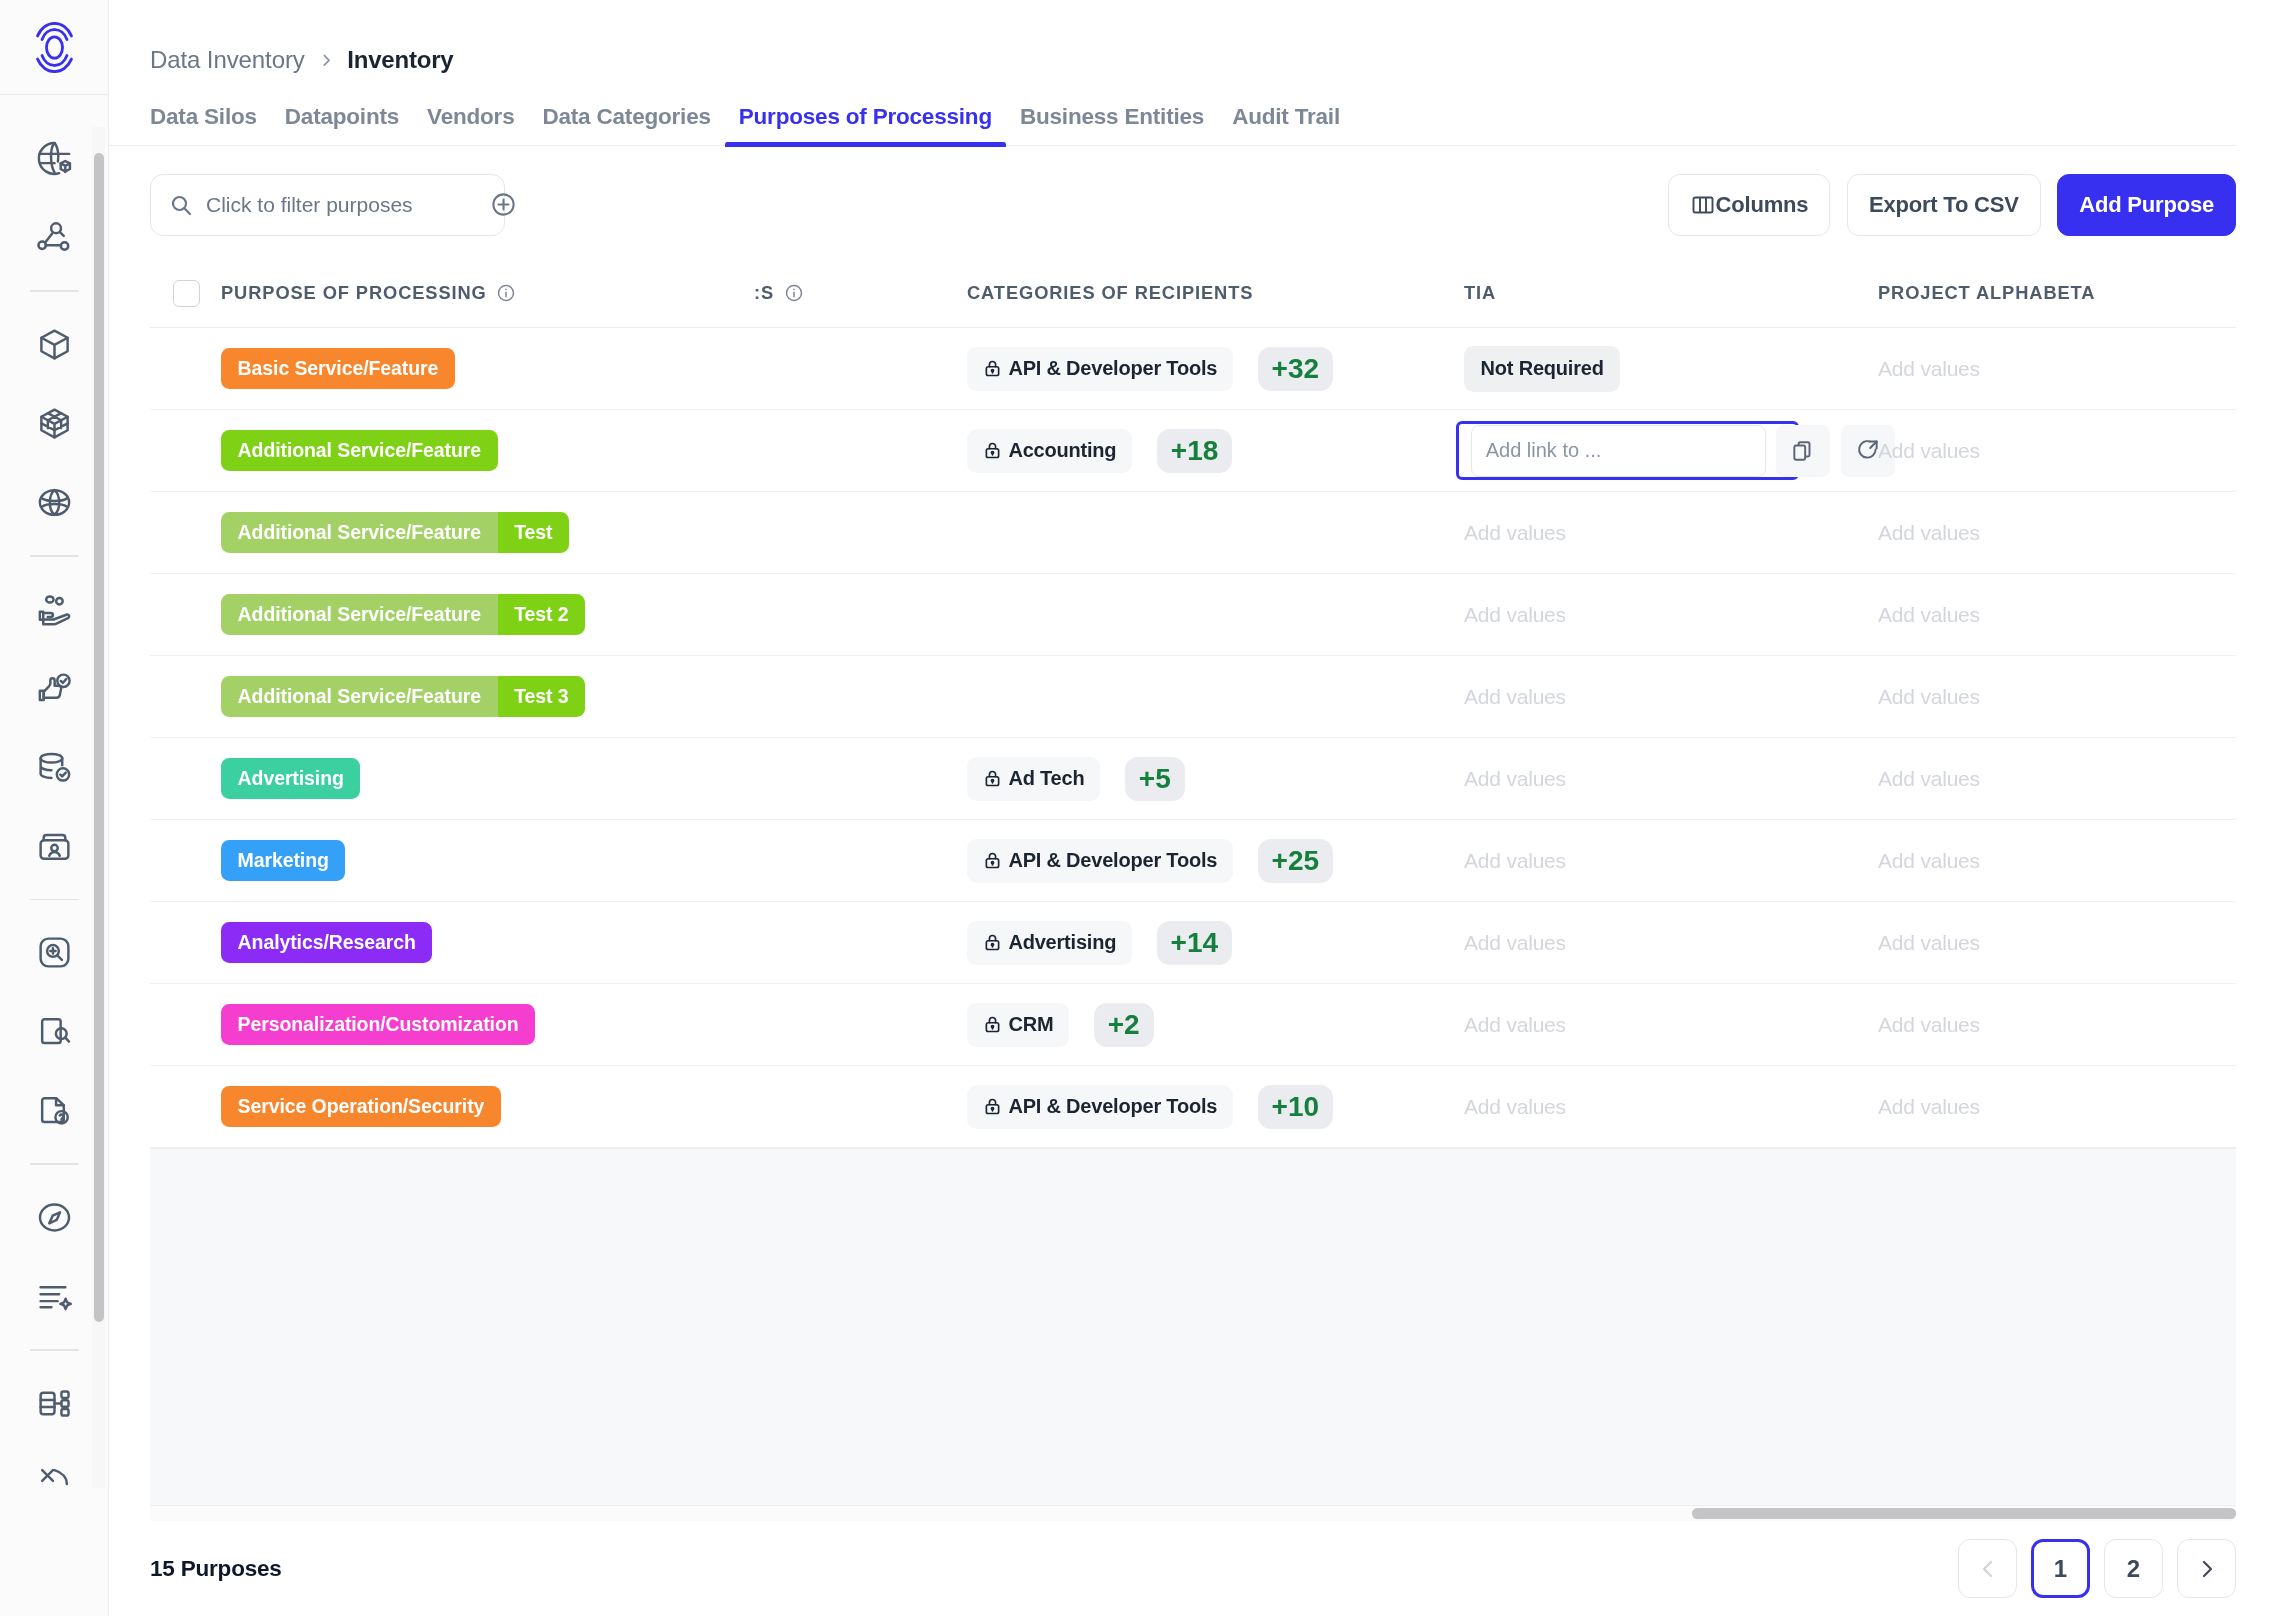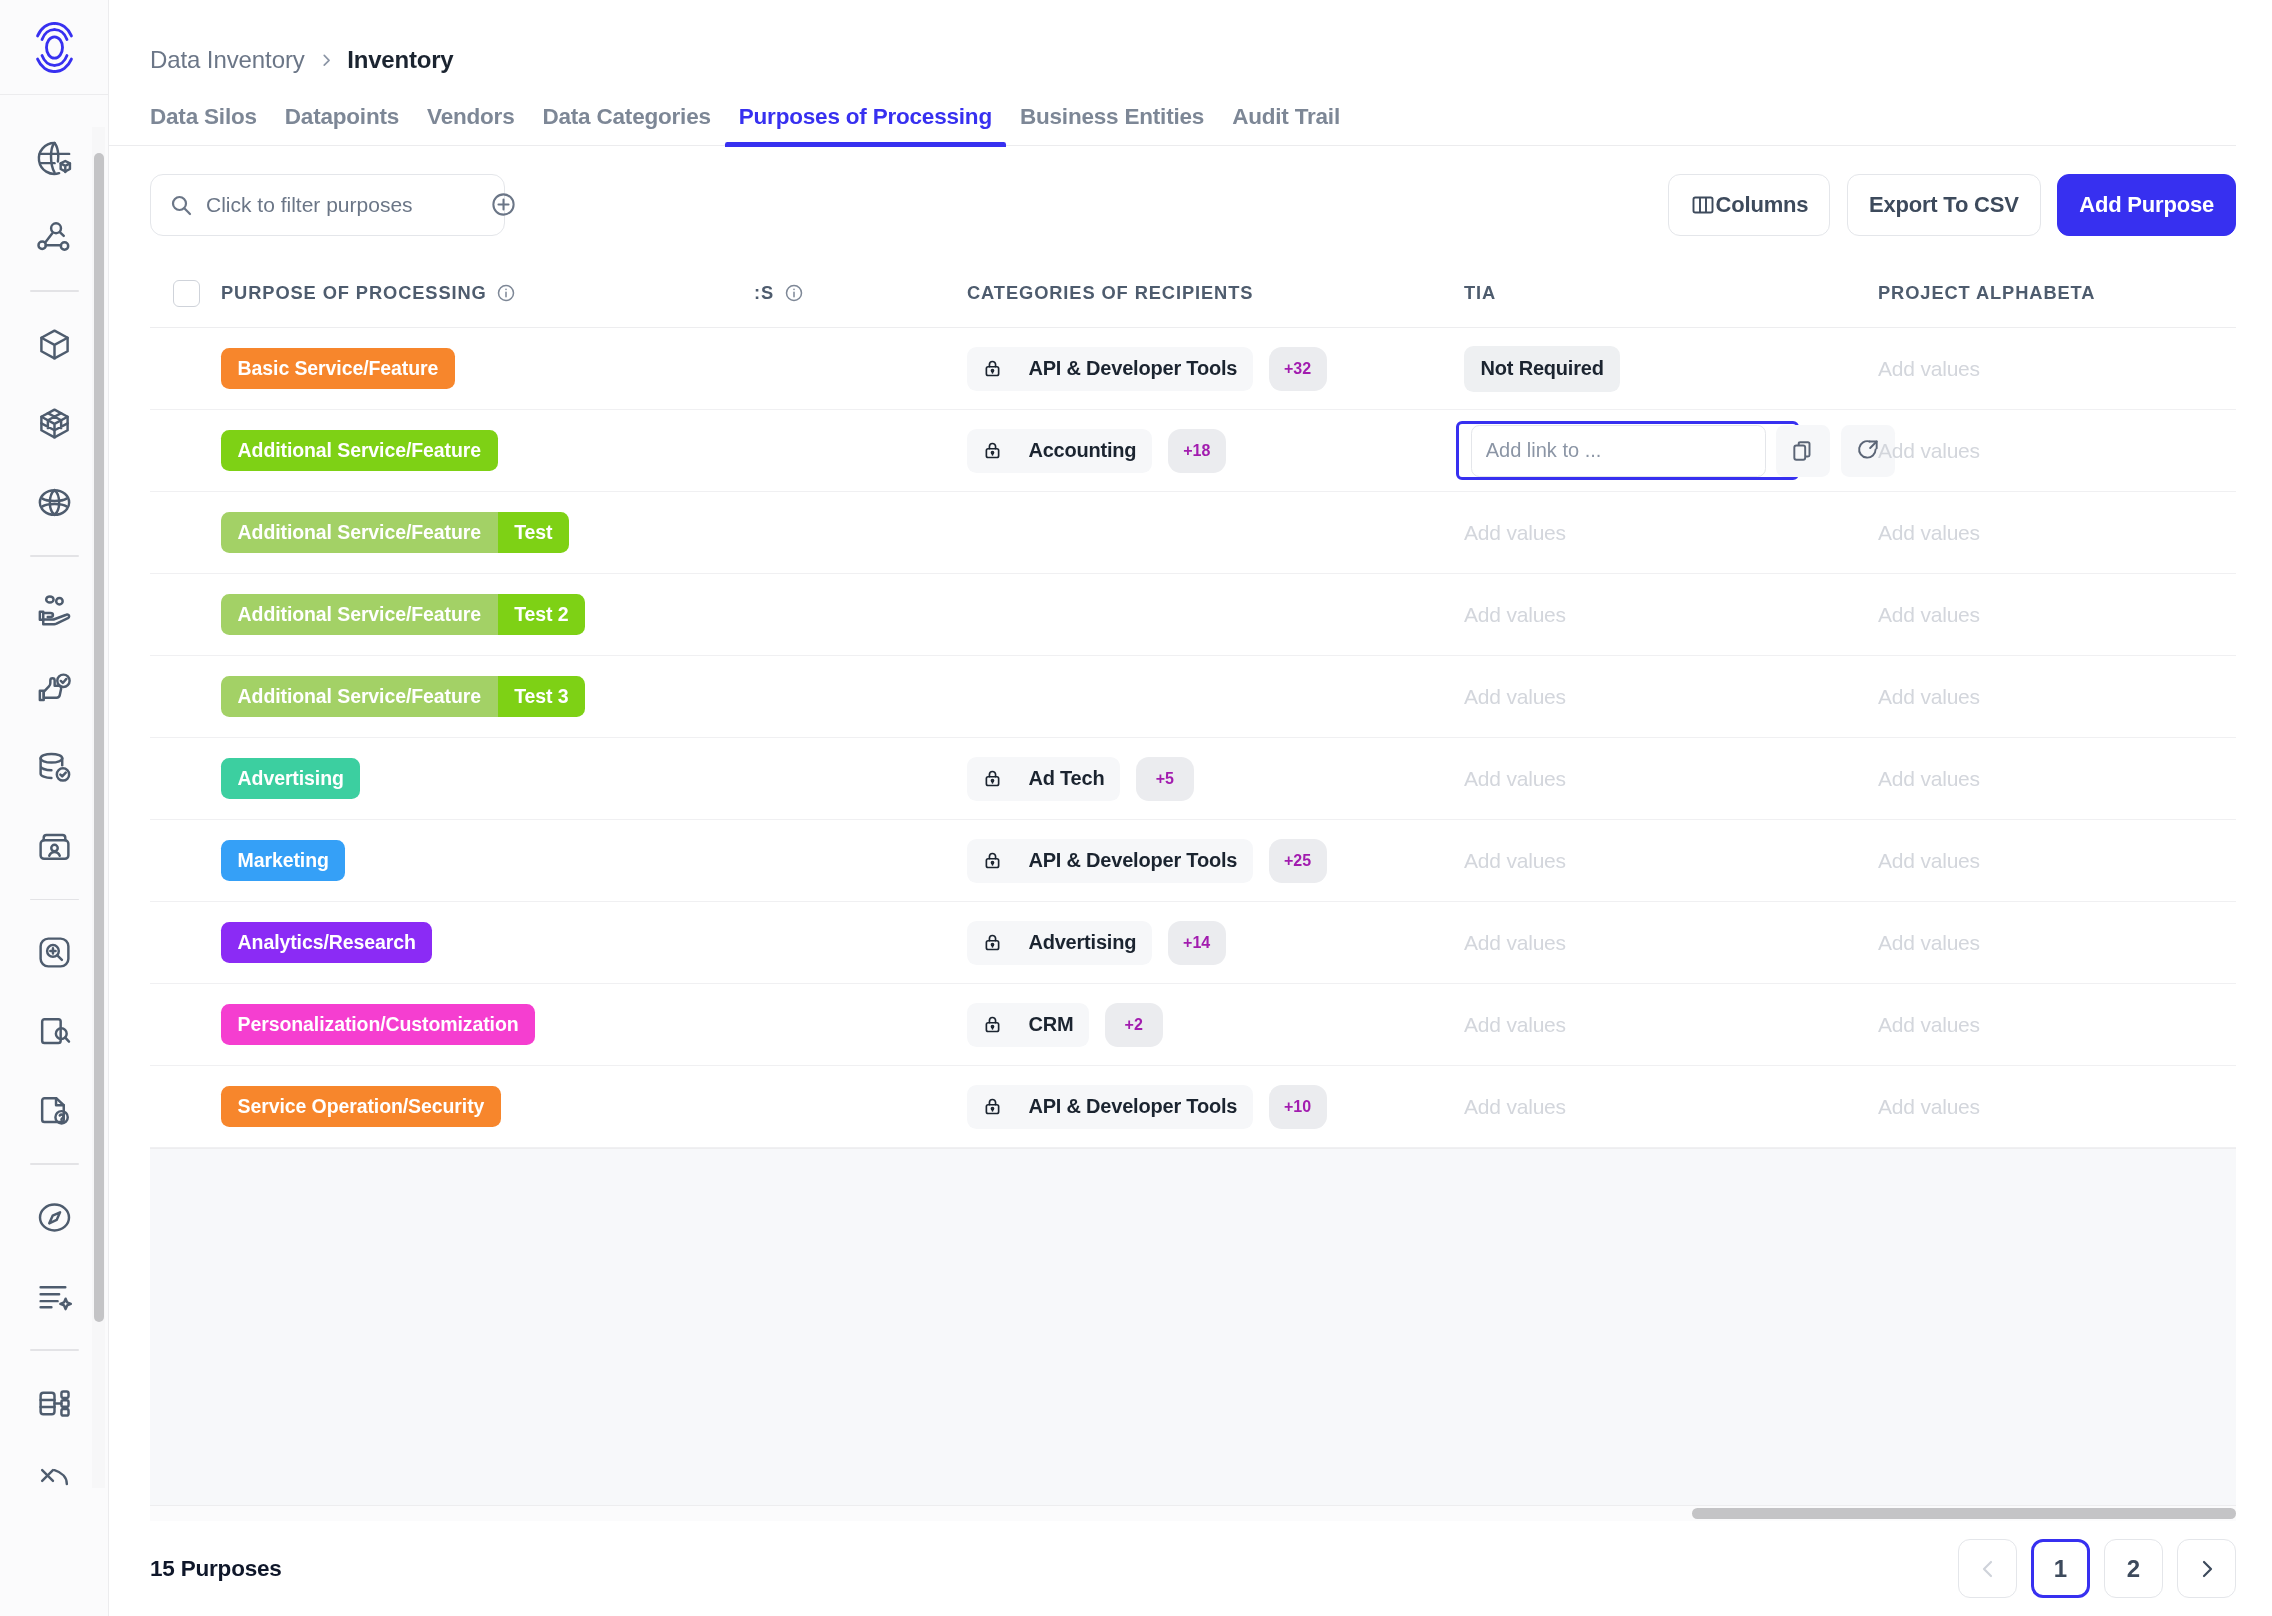--- a/index.html
+++ b/index.html
@@ -153,31 +153,31 @@
   .tag {
     display: inline-flex; align-items: center; height: 41px;
     border-radius: 8.3px; padding: 0 16.6px;
     font-size: 19.5px; font-weight: 700; color: #fff;
     letter-spacing: -0.1px; white-space: nowrap; cursor: pointer;
   }
   .tag-group { display: inline-flex; align-items: stretch; border-radius: 8.3px; overflow: hidden; cursor: pointer; }
   .tag-group .tag { border-radius: 0; }
 
   .chip {
-    display: inline-flex; align-items: center; gap: 25px;
+    display: inline-flex; align-items: center; gap: 5px;
     height: 44px; border-radius: 9.5px; padding: 0 15.4px;
     background: #f6f7f9; font-size: 20px; font-weight: 700;
     color: #1b2430; letter-spacing: -0.2px; white-space: nowrap; cursor: pointer;
   }
   .chip svg { width: 21px; height: 21px; flex: 0 0 21px; }
   .chip-count {
     display: inline-flex; align-items: center; justify-content: center;
-    height: 44px; min-width: 58px; padding: 0 14px; margin-left: 16px;
+    height: 44px; min-width: 58px; padding: 0 14px; margin-left: 25px;
     border-radius: 13px; background: #ebecef;
-    font-size: 16px; font-weight: 700; color: #a21caf; cursor: pointer;
+    font-size: 28px; font-weight: 700; color: #15803d; cursor: pointer;
   }
   .status-chip {
     display: inline-flex; align-items: center; height: 46px;
     border-radius: 9.5px; padding: 0 16.6px; background: #eef0f2;
     font-size: 20px; font-weight: 700; color: #1b2430; letter-spacing: -0.2px;
     cursor: pointer;
   }
   .add-values {
     font-size: 21px; color: #d3d6dc; letter-spacing: -0.2px; cursor: pointer;
   }

